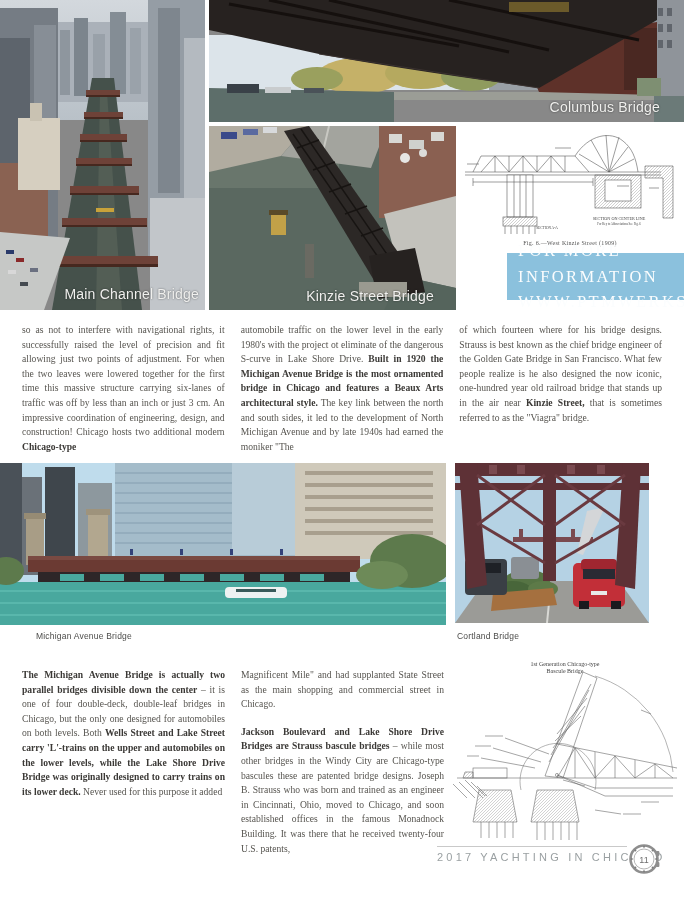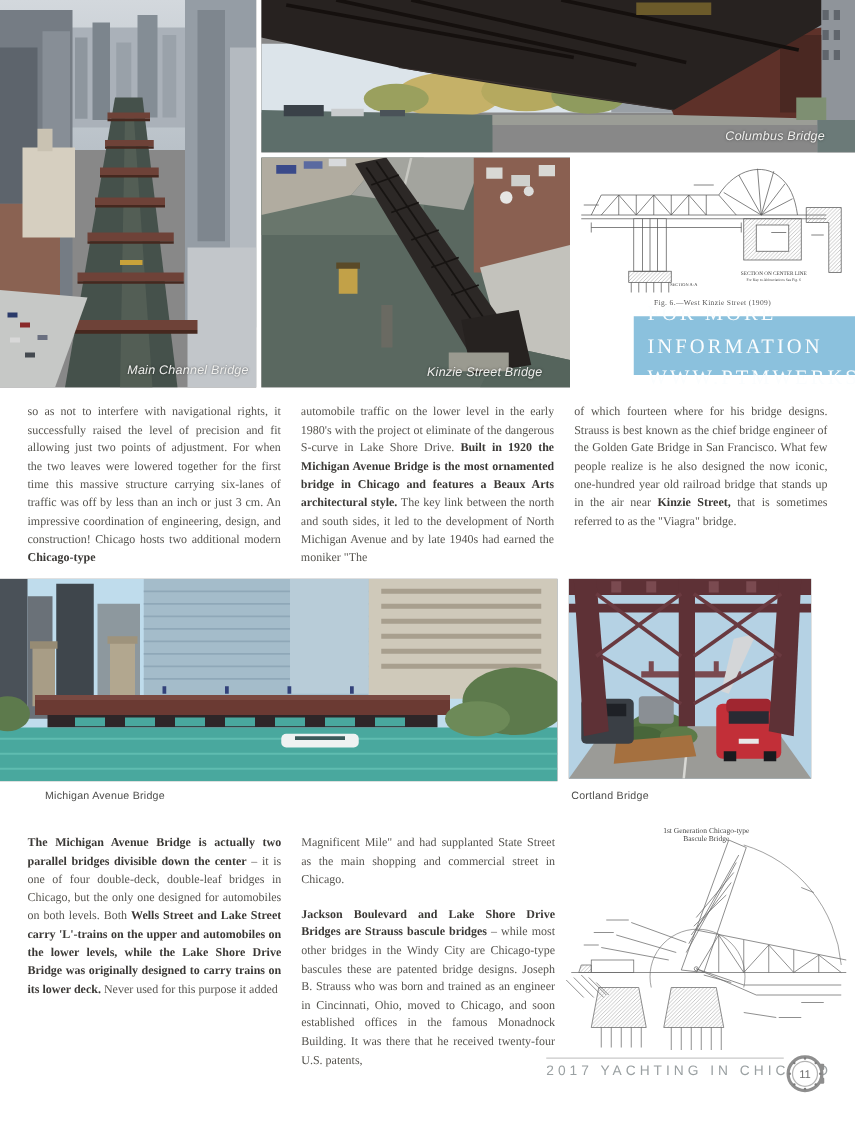--- a/index.html
+++ b/index.html
@@ -1,21 +1,21 @@
 <!DOCTYPE html>
 <html><head>
 <meta charset="utf-8">
 <style>
   html,body{margin:0;padding:0;background:#e8e8e8;}
   .page{position:relative;width:684px;height:900px;background:#ffffff;margin:0 auto;
         font-family:"Liberation Serif",serif;overflow:hidden;}
   .photo{position:absolute;overflow:hidden;background:#888;}
   .photo svg{display:block;width:100%;height:100%;}
-  .overlay-cap{position:absolute;font-family:"Liberation Sans",sans-serif;font-style:italic;
-        font-size:10px;color:#f0f0ee;text-shadow:0 0 2px rgba(0,0,0,.55);letter-spacing:.2px;}
+  .overlay-cap{position:absolute;font-family:"Liberation Sans",sans-serif;
+        font-size:14px;color:#f0f0ee;text-shadow:0 0 2px rgba(0,0,0,.55);letter-spacing:.2px;}
   .below-cap{position:absolute;font-family:"Liberation Sans",sans-serif;
         font-size:8.5px;color:#4c4c4a;letter-spacing:.2px;}
   .diagram{position:absolute;background:#fff;}
   .diagram svg{display:block;width:100%;height:100%;}
   .fig-cap{position:absolute;font-size:6px;color:#555;text-align:center;letter-spacing:.3px;}
   .infobox{position:absolute;display:flex;flex-direction:column;justify-content:center;
         padding-left:11px;box-sizing:border-box;color:#fbfdfe;
         font-family:"Liberation Serif",serif;font-size:16.5px;letter-spacing:2.4px;line-height:1.55;}
   .cols{position:absolute;display:flex;gap:16px;}
   .col{flex:1;text-align:justify;font-size:9.6px;line-height:14.6px;color:#56544f;overflow:hidden;}

